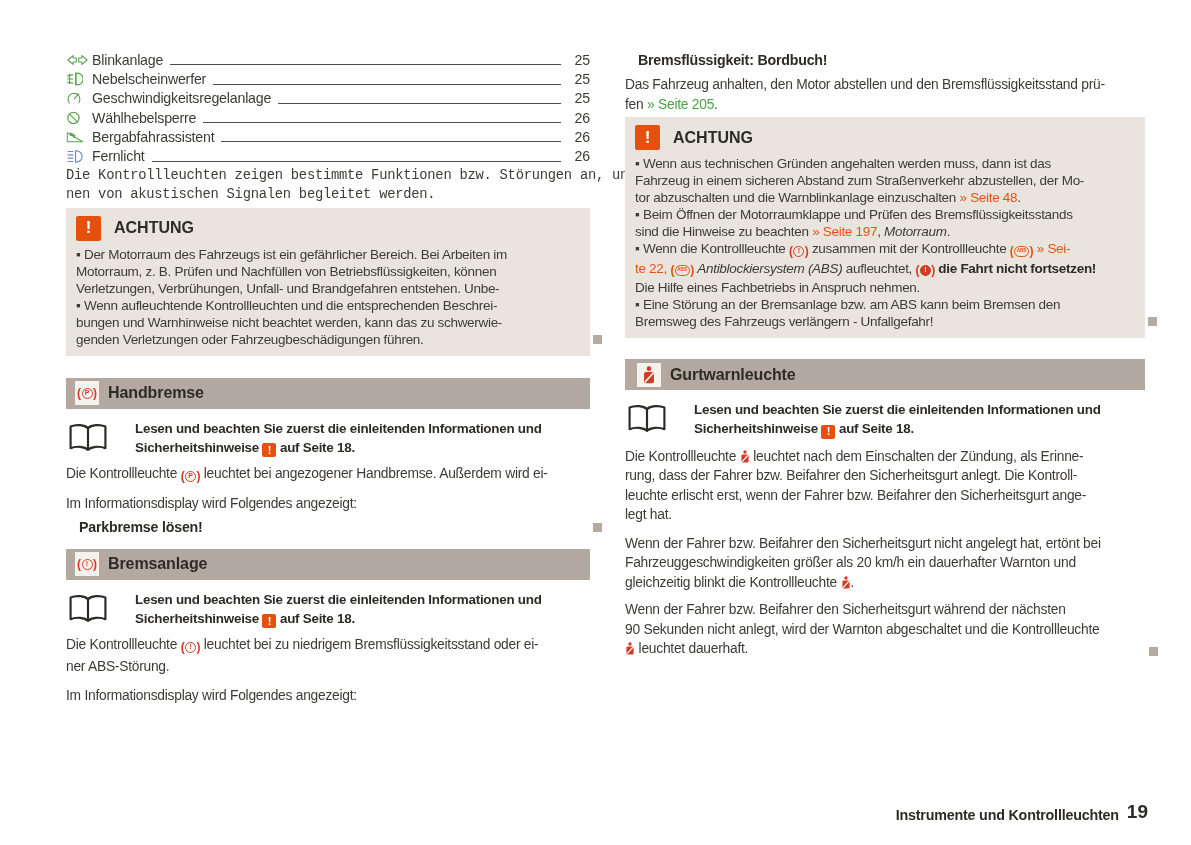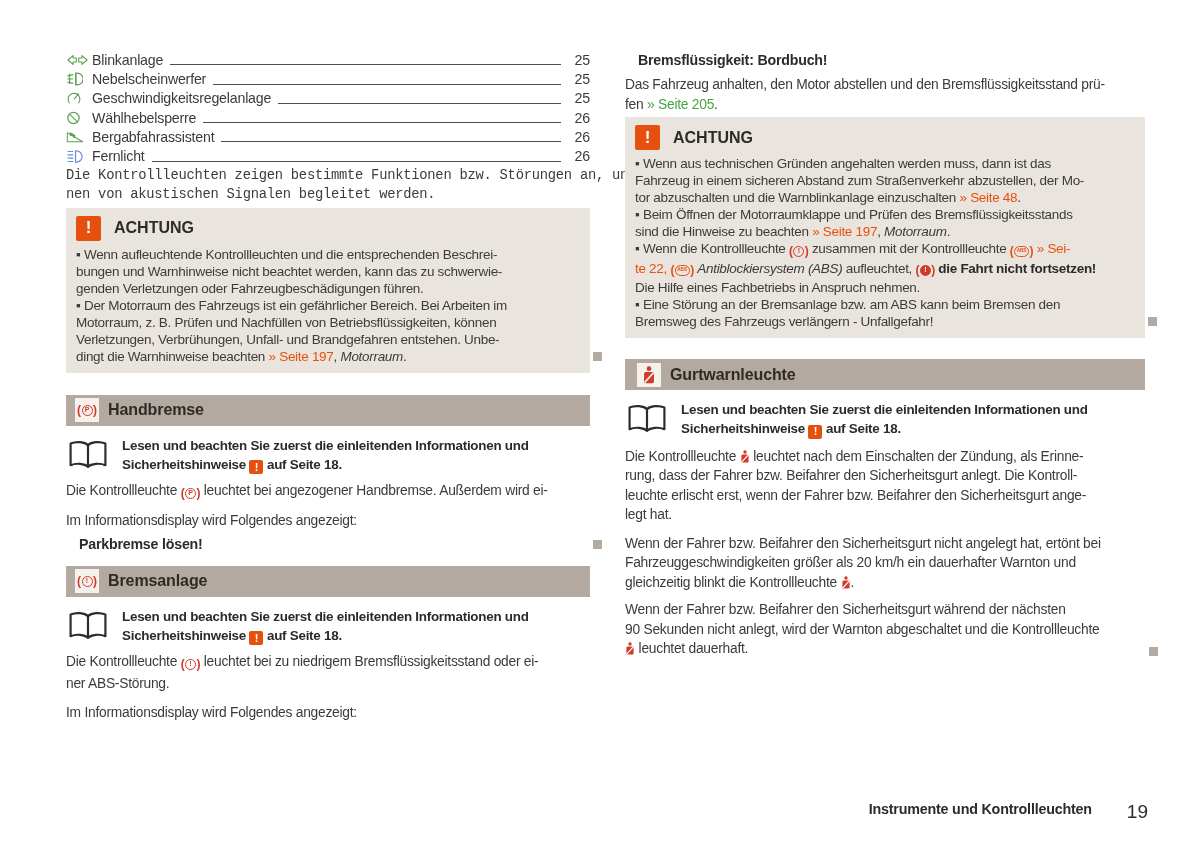--- a/index.html
+++ b/index.html
@@ -32,21 +32,21 @@
   .ach-sq{width:25px;height:25px;background:var(--orange);color:#fff;font-size:17px;font-weight:bold;
           display:flex;align-items:center;justify-content:center;border-radius:2px;flex:none;}
   .ach-title{font-size:16px;font-weight:bold;color:var(--dark);letter-spacing:0;}
   .ach-body{font-size:13.5px;line-height:17px;letter-spacing:-0.3px;white-space:nowrap;}
   .ln{white-space:nowrap;}
   
   .bar{height:31px;background:var(--bar);display:flex;align-items:center;gap:9px;padding-left:9px;}
   .bar-title{font-size:16px;font-weight:bold;color:var(--dark);letter-spacing:-0.1px;}
   .chip{width:24px;height:24px;background:var(--chip);display:flex;align-items:center;justify-content:center;flex:none;}
   
-  .note{display:flex;gap:12px;}
+  .note{display:flex;gap:25px;}
   .note svg{flex:none;margin-top:3px;}
   .note-text{font-size:13.4px;line-height:19px;font-weight:bold;color:var(--dark);letter-spacing:-0.25px;white-space:nowrap;}
   .sq-s{display:inline-flex;width:14px;height:14px;background:var(--orange);color:#fff;font-size:11px;
         font-weight:bold;align-items:center;justify-content:center;border-radius:2px;vertical-align:-2px;}
   
   .wl{display:inline-flex;align-items:center;vertical-align:-1.5px;font-weight:bold;}
   .wl::before{content:"(";} .wl::after{content:")";}
   .wl.red::before,.wl.red::after{color:var(--red);font-size:12px;font-weight:bold;}
   .wl .cc{box-sizing:border-box;width:11px;height:11px;border:1.2px solid var(--red);border-radius:50%;
           color:var(--red);font-size:7px;line-height:8.5px;text-align:center;margin:0 0.5px;font-weight:bold;}
@@ -67,23 +67,23 @@
   .em-last{right:-13px;bottom:3px;}
   
   .mt-intro{font-family:Liberation Mono, monospace;}
   .mt-bar1{margin-top:22px;} .mt-note{margin-top:10px;} .mt-p{margin-top:7px;}
   .mt-im{margin-top:8px;} .mt-disp{margin-top:5px;} .mt-bar2{margin-top:14px;}
   .mt-p2{margin-top:9px;}
   .r-head{margin-top:4px;padding-left:13px;font-size:14.2px;font-weight:bold;color:var(--dark);letter-spacing:-0.2px;white-space:nowrap;}
   .r-p1{margin-top:7px;} .r-box{margin-top:3px;} .r-bar{margin-top:21px;padding-left:12px;}
   .r-pa{margin-top:8px;} .r-pb{margin-top:9px;}
   
-  .footer{position:absolute;right:43px;top:801px;display:flex;align-items:flex-start;gap:35px;}
+  .footer{position:absolute;right:43px;top:801px;display:flex;align-items:flex-end;gap:8px;}
   .f-chapter{font-size:14.3px;font-weight:bold;color:var(--dark);letter-spacing:-0.2px;}
-  .f-page{font-size:19px;font-weight:normal;color:var(--dark);}
+  .f-page{font-size:19px;font-weight:bold;color:var(--dark);}
 </style>
 </head>
 <body>
 
 <div class="page">
 
   <div class="col left">
 
     <div class="toc">
       <div class="toc-row">
@@ -161,23 +161,22 @@
     </div>
 
     <p class="body mt-intro">Die Kontrollleuchten zeigen bestimmte Funktionen bzw. Störungen an, und kön-<br>nen von akustischen Signalen begleitet werden.</p>
 
     <div class="achtung">
       <div class="ach-head">
         <span class="ach-sq">!</span>
         <span class="ach-title">ACHTUNG</span>
       </div>
       <div class="ach-body">
+        <div>▪ Der Motorraum des Fahrzeugs ist ein gefährlicher Bereich. Bei Arbeiten im<br>Motorraum, z. B. Prüfen und Nachfüllen von Betriebsflüssigkeiten, können<br>Verletzungen, Verbrühungen, Unfall- und Brandgefahren entstehen. Unbe-</div>
         <div>▪ Wenn aufleuchtende Kontrollleuchten und die entsprechenden Beschrei-<br>bungen und Warnhinweise nicht beachtet werden, kann das zu schwerwie-<br>genden Verletzungen oder Fahrzeugbeschädigungen führen.</div>
-        <div>▪ Der Motorraum des Fahrzeugs ist ein gefährlicher Bereich. Bei Arbeiten im<br>Motorraum, z. B. Prüfen und Nachfüllen von Betriebsflüssigkeiten, können<br>Verletzungen, Verbrühungen, Unfall- und Brandgefahren entstehen. Unbe-</div>
-        <div class="ln"><span>dingt die Warnhinweise beachten</span> <a class="lnk lnk-o">» Seite 197</a><span>,</span> <i>Motorraum</i><span>.</span></div>
       </div>
       <span class="endmark em-box"></span>
     </div>
 
     <div class="bar mt-bar1">
       <span class="chip">
           <span class="wl red">
             <span class="cc">P</span>
           </span>
         </span>

